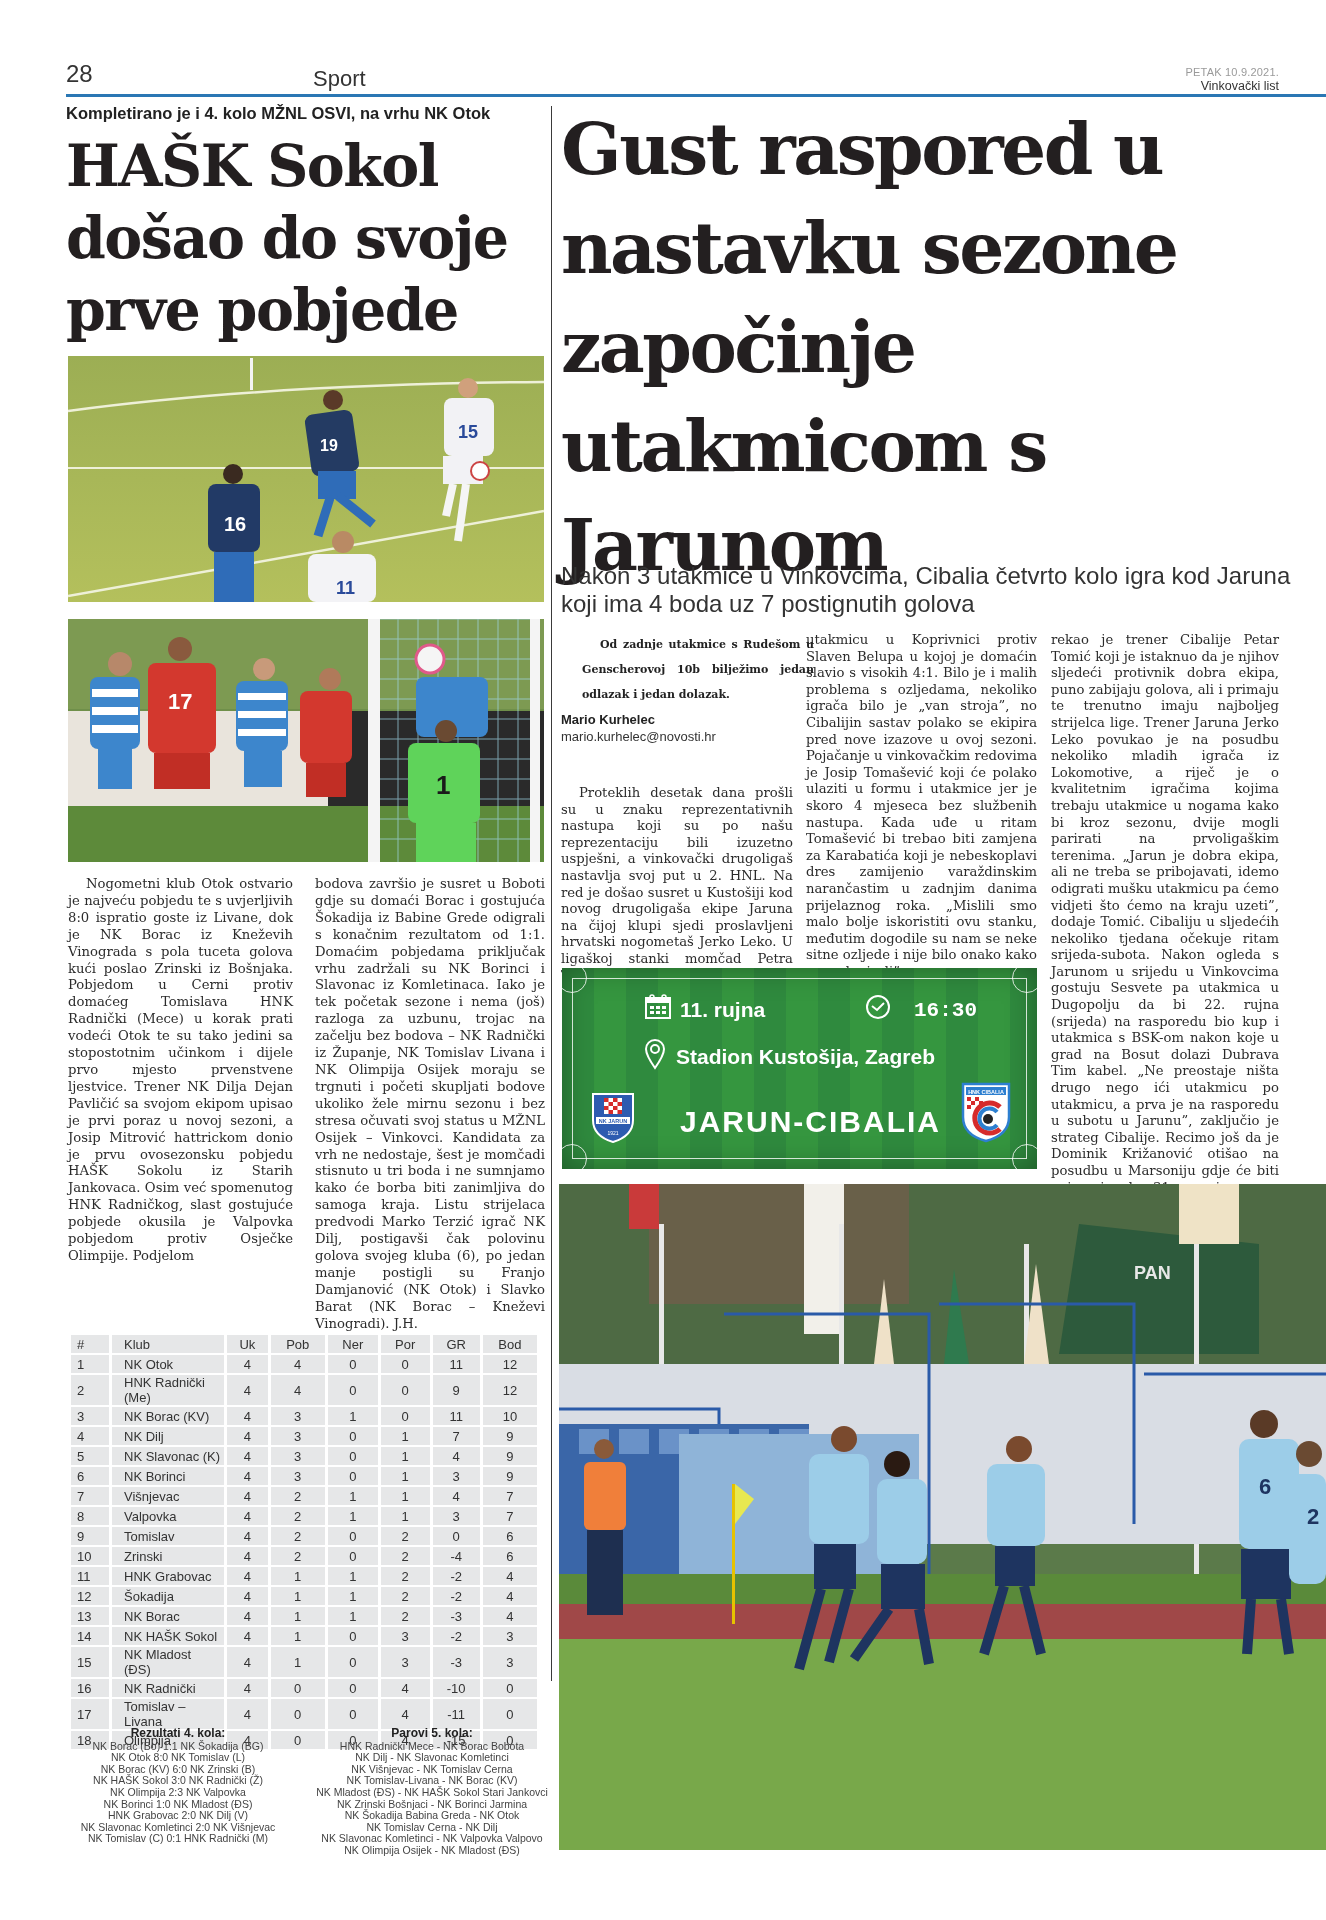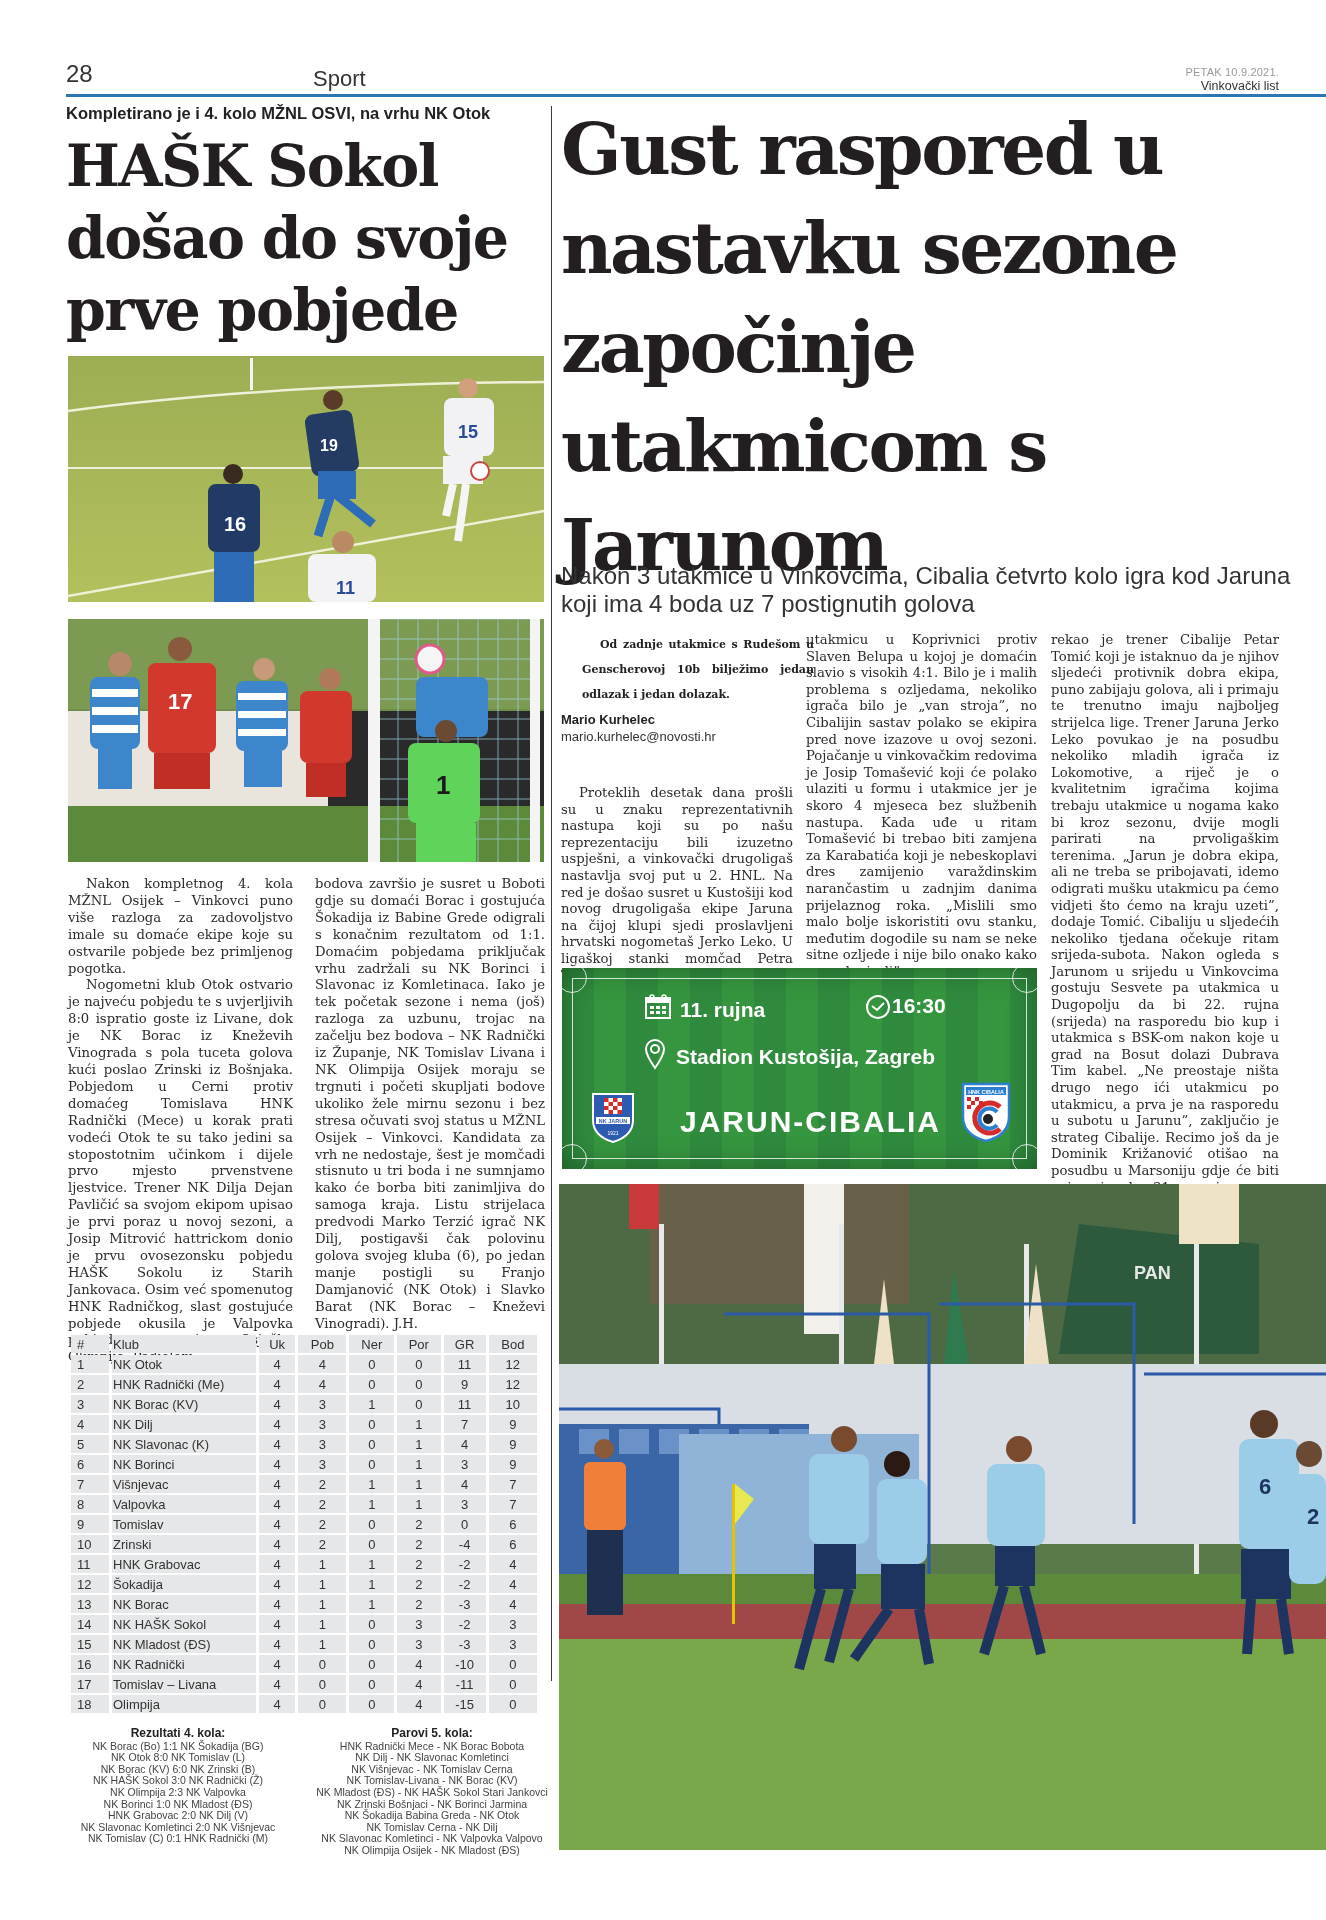--- a/index.html
+++ b/index.html
@@ -26,21 +26,21 @@
   .body-left { position: absolute; top: 876px; width: 225px; font-family: "DejaVu Serif", serif; font-size: 13.2px; line-height: 16.9px; text-align: justify; color: #2b2b2b; hyphens: auto; }
   .body-left.c1 { left: 68px; }
   .body-left.c2 { left: 315px; width: 230px; }
   .body-left p { text-indent: 18px; }
 
   
   .standings { position: absolute; left: 68px; top: 1333px; width: 472px; border-collapse: separate; border-spacing: 3px 2px; font-family: "Liberation Sans", sans-serif; font-size: 13px; color: #333; }
   .standings td, .standings th { background: #e6e7e8; height: 18px; font-weight: normal; padding: 0 3px; }
   .standings td.num, .standings th.num { text-align: center; }
   .standings .c-rank { width: 38px; padding-left: 6px; text-align: left; }
-  .standings .c-club { width: 144px; padding-left: 1px; text-align: left; }
+  .standings .c-club { width: 112px; padding-left: 12px; text-align: left; }
 
   .results-block { position: absolute; top: 1728px; font-family: Liberation Sans, sans-serif; font-size: 10.5px; line-height: 11.6px; text-align: center; color: #444; }
   .results-block .title { font-weight: bold; font-size: 12px; color: #222; margin-bottom: 1px; }
   .results-left { left: 68px; width: 220px; }
   .results-right { left: 312px; width: 240px; }
 
   
   .headline-right { position: absolute; left: 561px; top: 100px; width: 760px; font-family: "DejaVu Serif", serif; font-weight: bold; font-size: 71px; line-height: 99px; color: #231f20; letter-spacing: -2.5px; }
   .subhead-right { position: absolute; left: 561px; top: 562px; width: 760px; font-family: "Liberation Sans", sans-serif; font-size: 24px; line-height: 28px; color: #333; }
 
@@ -58,21 +58,21 @@
   .match-box { position: absolute; left: 562px; top: 968px; width: 475px; height: 201px;
     background: repeating-linear-gradient(90deg, #2f8a3e 0 32px, #35963f 32px 64px);
     box-shadow: inset 0 0 30px rgba(0,0,0,0.35); color: #fff; font-family: "Liberation Sans", sans-serif; }
   .match-box .field-lines { position: absolute; left: 10px; top: 10px; right: 10px; bottom: 10px; border: 1.5px solid rgba(255,255,255,0.8); }
   .match-box .corner { position: absolute; width: 30px; height: 30px; border: 1.5px solid rgba(255,255,255,0.8); border-radius: 50%; }
   .match-box .corner.tl { left: -16px; top: -16px; }
   .match-box .corner.tr { right: -16px; top: -16px; }
   .match-box .corner.bl { left: -16px; bottom: -16px; }
   .match-box .corner.br { right: -16px; bottom: -16px; }
   .match-date { position: absolute; left: 82px; top: 26px; font-size: 21px; font-weight: bold; display: flex; align-items: center; gap: 8px; }
-  .match-time { position: absolute; left: 303px; top: 26px; font-size: 21px; font-weight: bold; display: flex; gap: 1px; }
+  .match-time { position: absolute; left: 303px; top: 26px; font-size: 21px; font-weight: bold; display: flex; align-items: center; gap: 23px; font-family: Liberation Mono, monospace; }
   .match-venue { position: absolute; left: 82px; top: 70px; font-size: 21px; font-weight: bold; display: flex; align-items: center; gap: 10px; justify-content: center; }
   .match-title { position: absolute; left: 118px; top: 137px; font-size: 30px; font-weight: bold; letter-spacing: 2px; }
   .crest { position: absolute; }
   .crest-jarun { left: 28px; top: 122px; }
   .crest-cibalia { left: 398px; top: 113px; }
 
   .pic-svg { width: 100%; height: 100%; display: block; }
 </style>
 </head>
 <body>
@@ -174,21 +174,20 @@
     <g>
         <circle cx="378" cy="112" r="11" fill="#6a4a32"></circle>
         <rect x="340" y="124" width="72" height="80" rx="8" fill="#5fd35a"></rect>
         <text x="368" y="175" fill="#1a1a1a" font-family="Liberation Sans, sans-serif" font-size="26" font-weight="bold">1</text>
         <rect x="348" y="204" width="60" height="39" fill="#5fd35a"></rect>
       </g>
   </svg>
 </div>
 
 <div class="body-left c1">
-  <p>Nakon kompletnog 4. kola MŽNL Osijek – Vinkovci puno više razloga za zadovoljstvo imale su domaće ekipe koje su ostvarile pobjede bez primljenog pogotka.</p>
   <p>Nogometni klub Otok ostvario je najveću pobjedu te s uvjerljivih 8:0 ispratio goste iz Livane, dok je NK Borac iz Kneževih Vinograda s pola tuceta golova kući poslao Zrinski iz Bošnjaka. Pobjedom u Cerni protiv domaćeg Tomislava HNK Radnički (Mece) u korak prati vodeći Otok te su tako jedini sa stopostotnim učinkom i dijele prvo mjesto prvenstvene ljestvice. Trener NK Dilja Dejan Pavličić sa svojom ekipom upisao je prvi poraz u novoj sezoni, a Josip Mitrović hattrickom donio je prvu ovosezonsku pobjedu HAŠK Sokolu iz Starih Jankovaca. Osim već spomenutog HNK Radničkog, slast gostujuće pobjede okusila je Valpovka pobjedom protiv Osječke Olimpije. Podjelom</p>
 </div>
 <div class="body-left c2">
   <div>bodova završio je susret u Boboti gdje su domaći Borac i gostujuća Šokadija iz Babine Grede odigrali s konačnim rezultatom od 1:1. Domaćim pobjedama priključak vrhu zadržali su NK Borinci i Slavonac iz Komletinaca. Iako je tek početak sezone i nema (još) razloga za uzbunu, trojac na začelju bez bodova – NK Radnički iz Županje, NK Tomislav Livana i NK Olimpija Osijek moraju se trgnuti i početi skupljati bodove ukoliko žele mirnu sezonu i bez stresa očuvati svoj status u MŽNL Osijek – Vinkovci. Kandidata za vrh ne nedostaje, šest je momčadi stisnuto u tri boda i ne sumnjamo kako će borba biti zanimljiva do samoga kraja. Listu strijelaca predvodi Marko Terzić igrač NK Dilj, postigavši čak polovinu golova svojeg kluba (6), po jedan manje postigli su Franjo Damjanović (NK Otok) i Slavko Barat (NK Borac – Kneževi Vinogradi). J.H.</div>
 </div>
 
 <table class="standings">
   <thead>
     <tr id="standings-head">
         <th class="c-rank">#</th>

